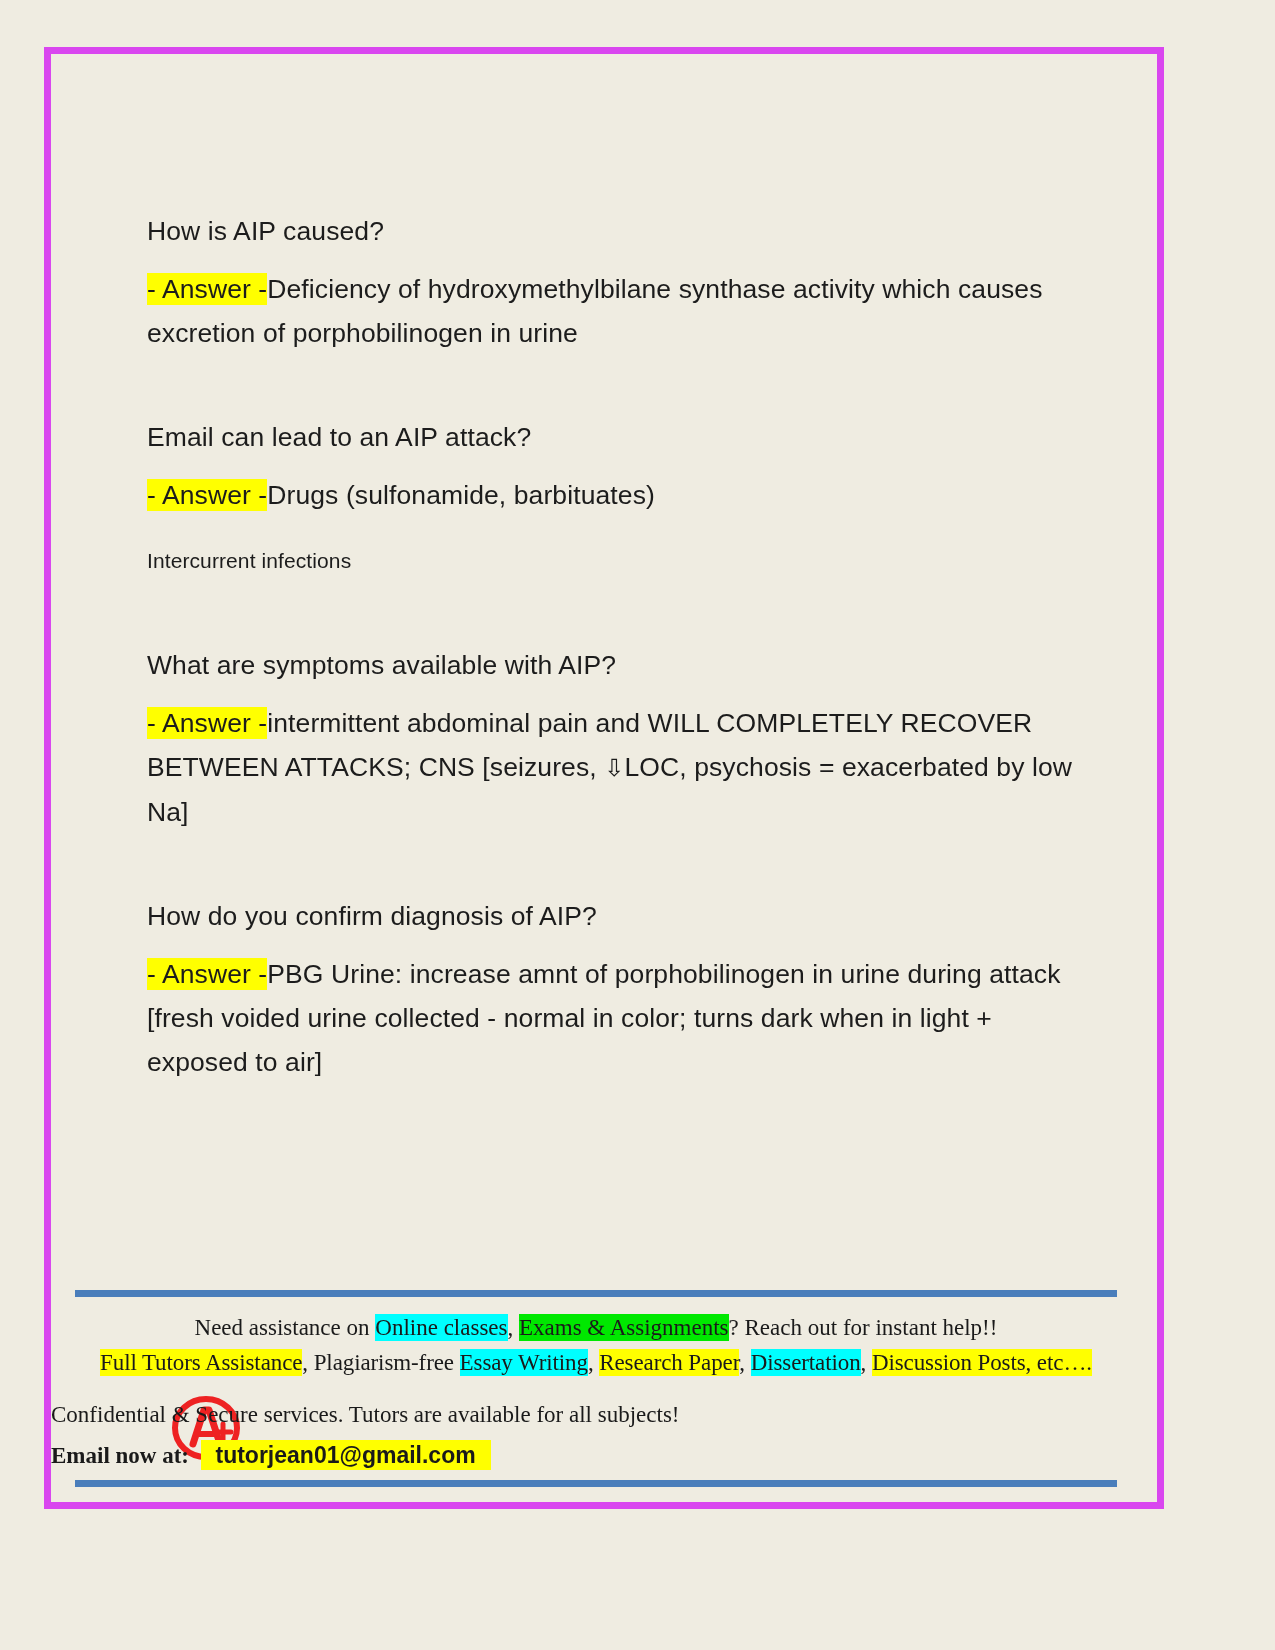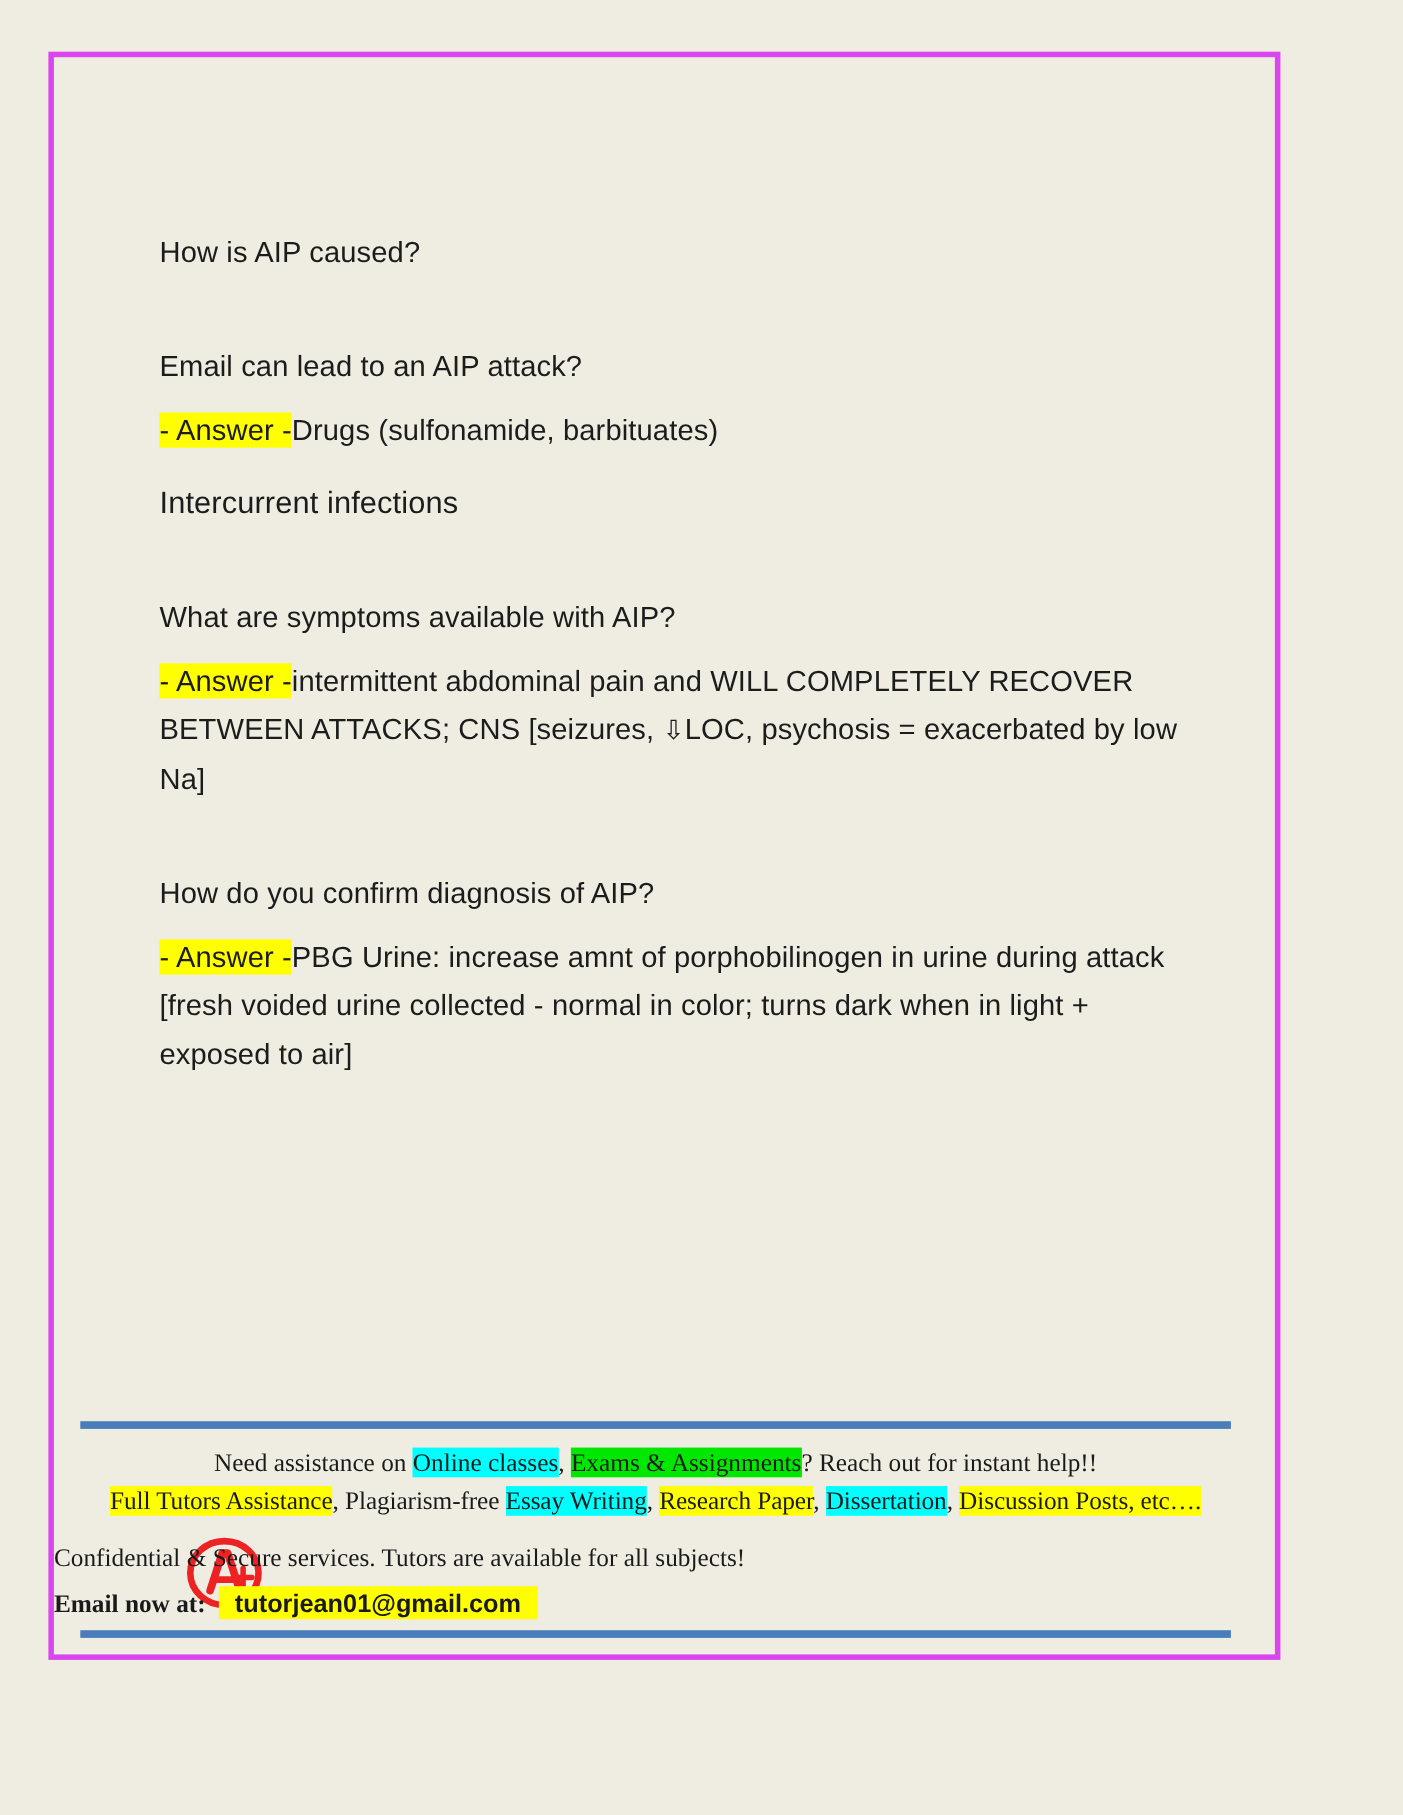--- a/index.html
+++ b/index.html
@@ -15,21 +15,21 @@
   }
 
   
   .page {
     position: absolute;
     left: 44px;
     top: 47px;
     width: 1120px;
     height: 1462px;
     background: #efece1;
-    border: 5px solid #d946ef;
+    border: 7px solid #d946ef;
     box-sizing: border-box;
     overflow: hidden;
   }
 
   
   .content {
     position: absolute;
     left: 96px;
     top: 155px;
     width: 940px;
@@ -50,21 +50,21 @@
 
   .answer {
     font-size: 26.5px;
     line-height: 44px;
     color: #1c1c1c;
     letter-spacing: 0.1px;
     margin: 0;
   }
 
   .extra-line {
-    font-size: 28px;
+    font-size: 21px;
     line-height: 44px;
     color: #1c1c1c;
     letter-spacing: 0.1px;
     margin: 22px 0 0 0;
   }
 
   .hl-yellow {
     background: #ffff00;
     padding: 1px 0;
   }
@@ -149,20 +149,21 @@
 </style>
 </head>
 <body>
 
 <div class="page">
 
   <div class="content">
 
     <div class="qa-block">
       <p class="question">How is AIP caused?</p>
+      <p class="answer"><span class="hl-yellow">- Answer -</span><span>Deficiency of hydroxymethylbilane synthase activity which causes excretion of porphobilinogen in urine</span></p>
     </div>
 
     <div class="qa-block">
       <p class="question">Email can lead to an AIP attack?</p>
       <p class="answer"><span class="hl-yellow">- Answer -</span><span>Drugs (sulfonamide, barbituates)</span></p>
       <p class="extra-line">Intercurrent infections</p>
     </div>
 
     <div class="qa-block">
       <p class="question">What are symptoms available with AIP?</p>

